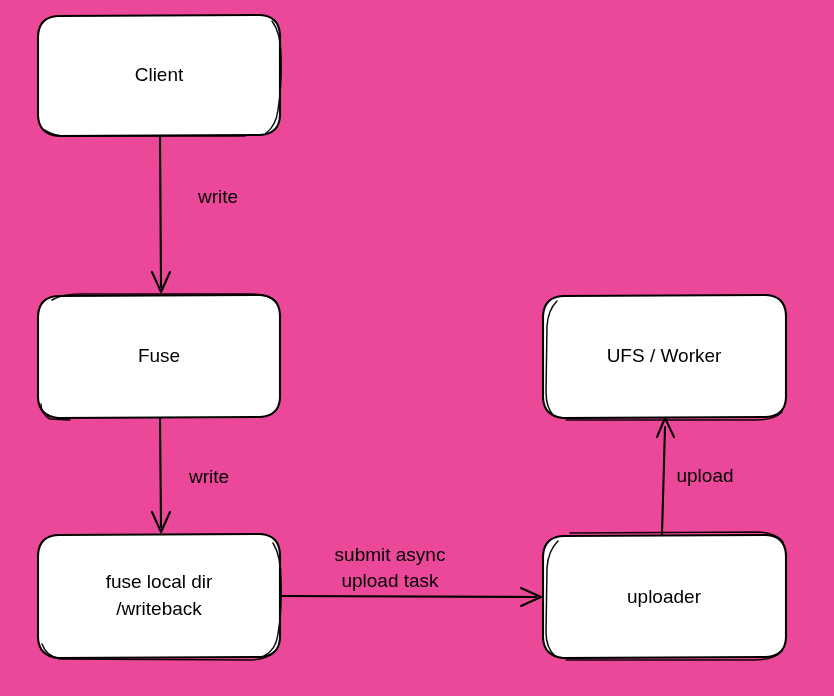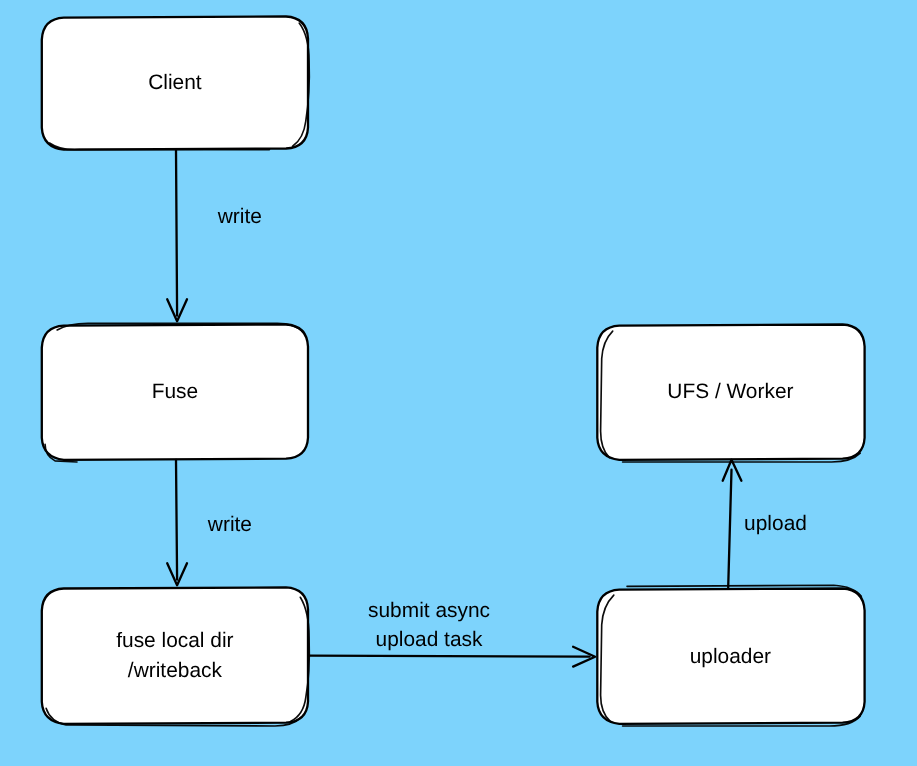--- a/index.html
+++ b/index.html
@@ -10,21 +10,21 @@
   body {
     width: 834px;
     height: 696px;
     font-family: "Liberation Sans", sans-serif;
     overflow: hidden;
   }
   #diagram-canvas {
     position: relative;
     width: 834px;
     height: 696px;
-    background: #7dd3fc;
+    background: #ec4899;
   }
   svg.diagram {
     position: absolute;
     top: 0;
     left: 0;
     width: 834px;
     height: 696px;
   }
   .node-shape {
     fill: #ffffff;

